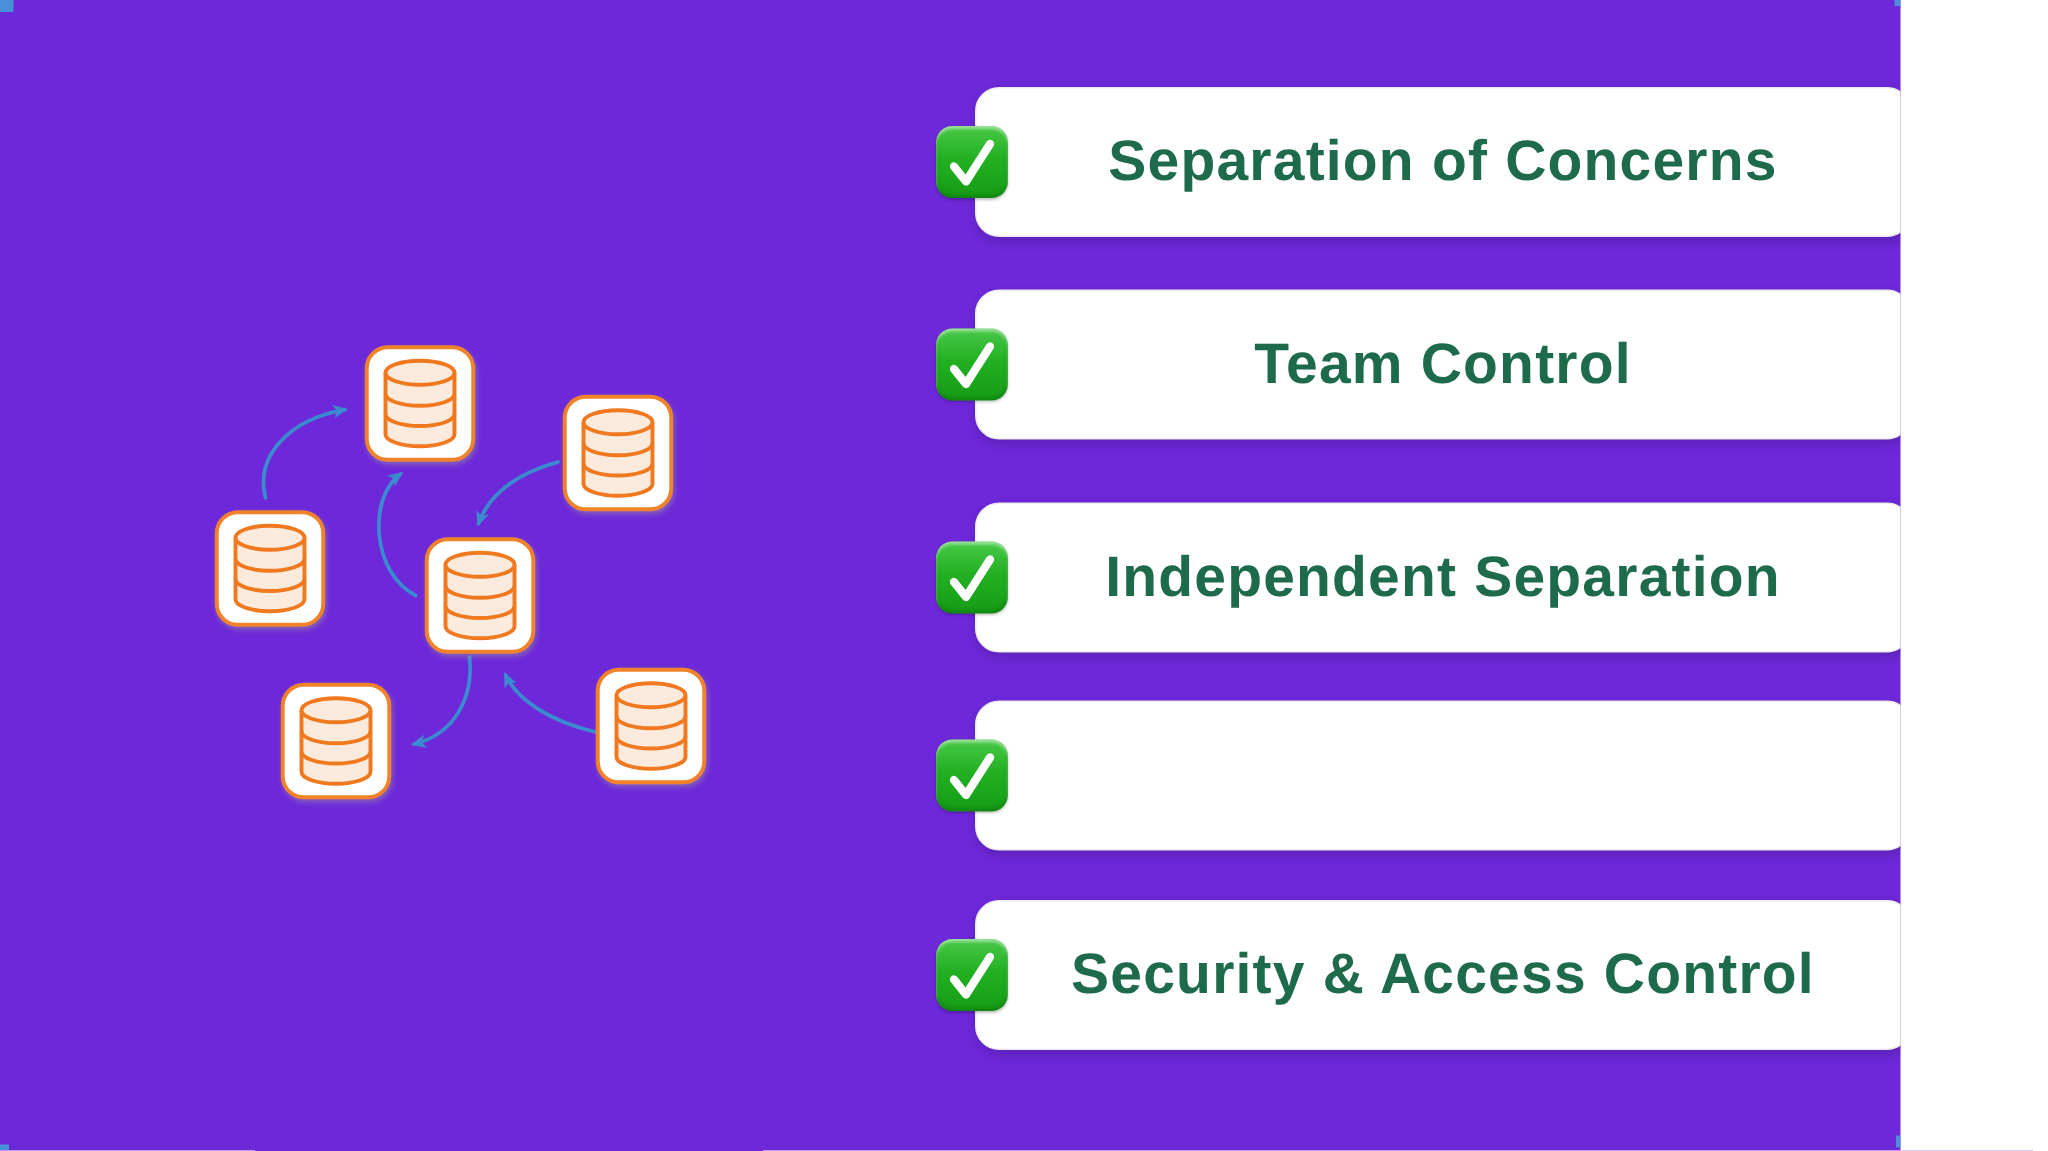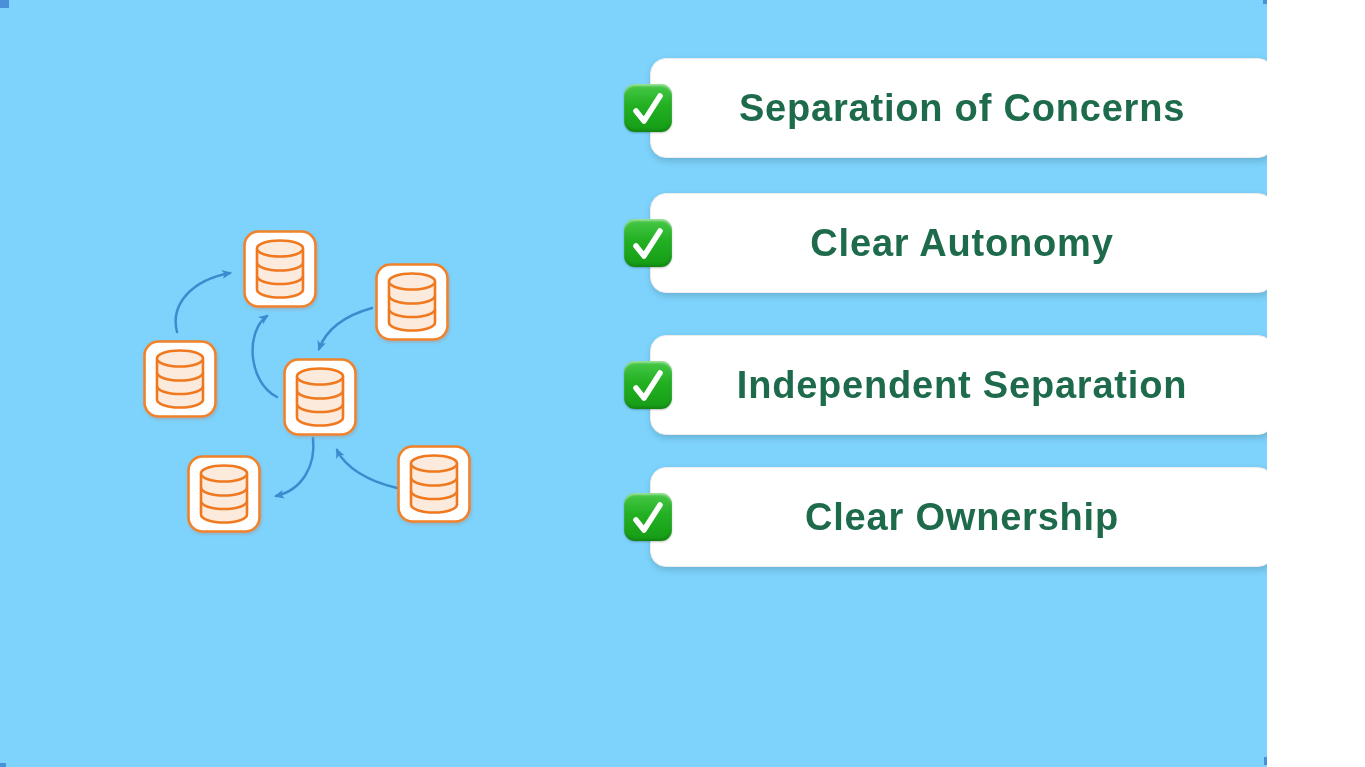--- a/index.html
+++ b/index.html
@@ -5,21 +5,21 @@
   html, body {
     margin: 0;
     padding: 0;
     background: #ffffff;
     font-family: "Liberation Sans", "DejaVu Sans", sans-serif;
   }
   .canvas {
     position: relative;
     width: 1267px;
     height: 767px;
-    background: #7dd3fc;
+    background: #6d28d9;
     overflow: hidden;
   }
 
   
   .handle {
     position: absolute;
     background: #4A90D8;
   }
   .handle.tl { left: 0; top: 0; width: 9px; height: 8px; }
   .handle.tr { right: 0; top: 0; width: 4px; height: 4px; }
@@ -137,35 +137,42 @@
     </span>
     <span class="label">Separation of Concerns</span>
   </div>
 
   <div class="benefit-card" style="top:193px">
     <span class="check-badge">
       <svg width="48" height="48" viewBox="0 0 48 48">
           <polyline points="12,27 20,37 36,12" fill="none" stroke="#ffffff" stroke-width="5.5" stroke-linecap="round" stroke-linejoin="round"></polyline>
         </svg>
     </span>
-    <span class="label">Clear Autonomy</span>
+    <span class="label">Team Control</span>
   </div>
 
   <div class="benefit-card" style="top:335px">
     <span class="check-badge">
       <svg width="48" height="48" viewBox="0 0 48 48">
           <polyline points="12,27 20,37 36,12" fill="none" stroke="#ffffff" stroke-width="5.5" stroke-linecap="round" stroke-linejoin="round"></polyline>
         </svg>
     </span>
     <span class="label">Independent Separation</span>
   </div>
 
   <div class="benefit-card" style="top:467px">
     <span class="check-badge">
       <svg width="48" height="48" viewBox="0 0 48 48">
           <polyline points="12,27 20,37 36,12" fill="none" stroke="#ffffff" stroke-width="5.5" stroke-linecap="round" stroke-linejoin="round"></polyline>
         </svg>
     </span>
-    <span class="label">Clear Ownership</span>
   </div>
 
+  <div class="benefit-card" style="top:600px">
+    <span class="check-badge">
+      <svg width="48" height="48" viewBox="0 0 48 48">
+          <polyline points="12,27 20,37 36,12" fill="none" stroke="#ffffff" stroke-width="5.5" stroke-linecap="round" stroke-linejoin="round"></polyline>
+        </svg>
+    </span>
+    <span class="label">Security &amp; Access Control</span>
+  </div>
 
 </div>
 
 </body></html>

